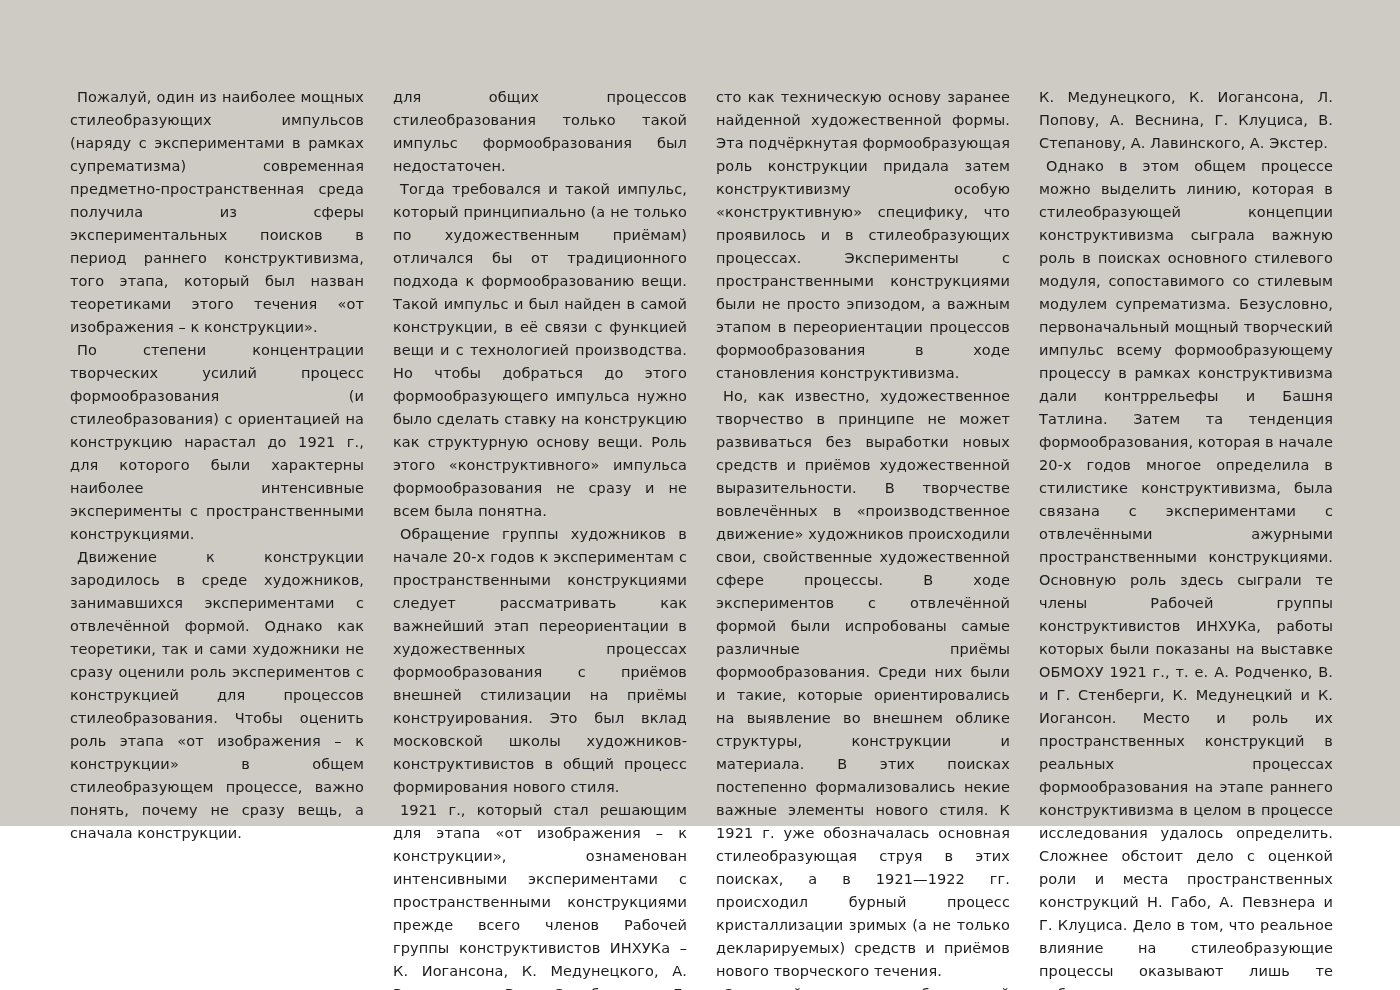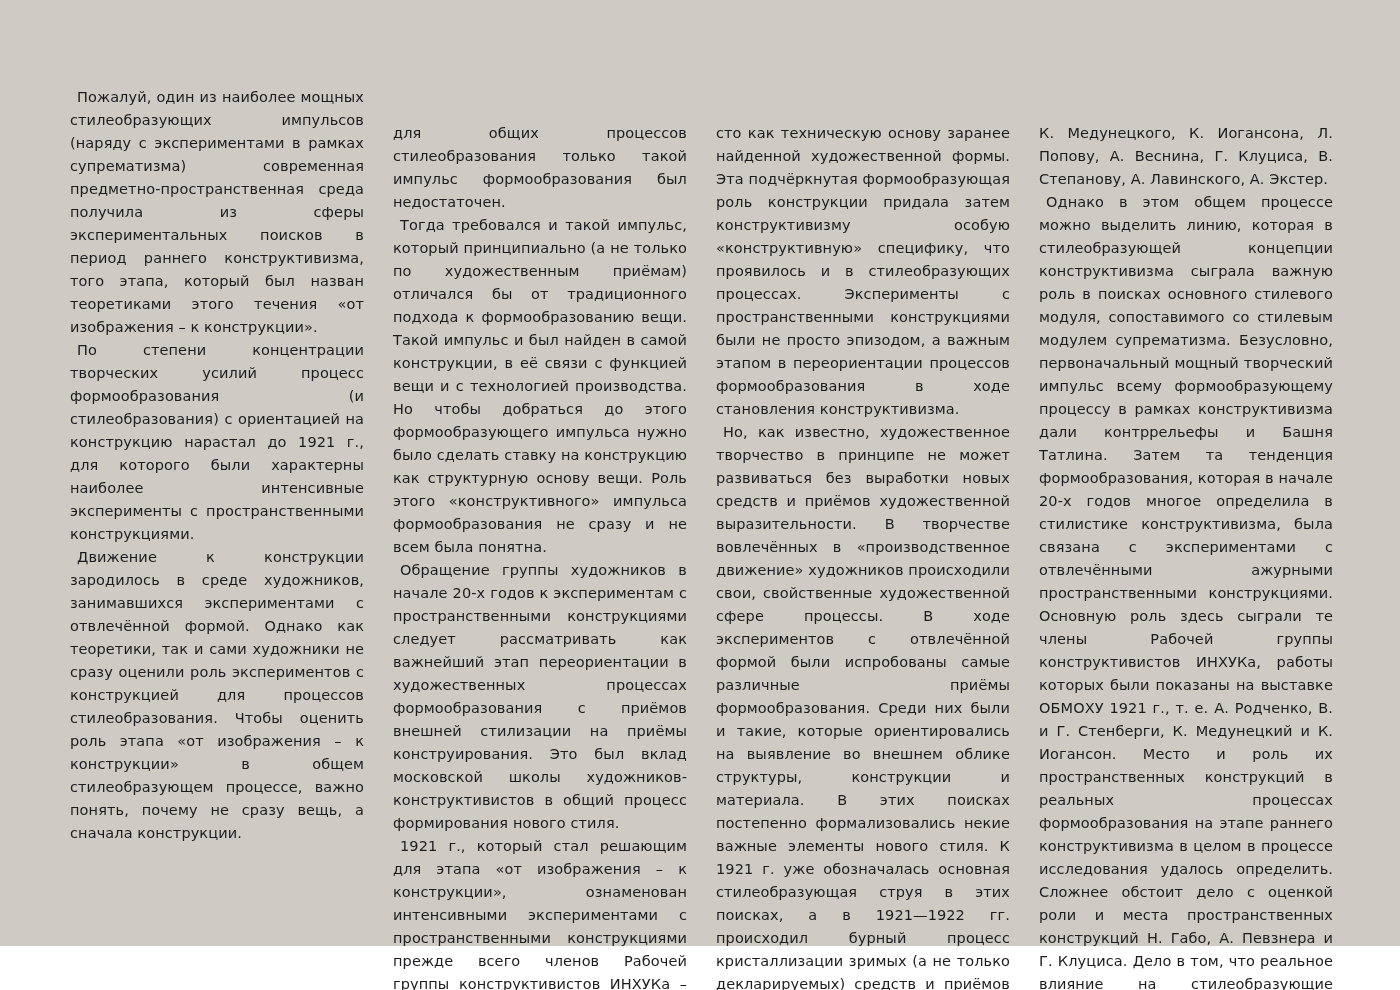--- a/index.html
+++ b/index.html
@@ -8,21 +8,21 @@
   }
   body {
     width: 1400px;
     height: 990px;
     overflow: hidden;
     font-family: "DejaVu Sans", "Liberation Sans", sans-serif;
   }
   .page {
     position: relative;
     width: 1400px;
-    height: 946px;
+    height: 826px;
     background: #cecbc4;
   }
   .text-block {
     position: absolute;
     left: 70px;
     top: 86px;
     width: 1260px;
     display: flex;
     gap: 29px;
   }
@@ -35,21 +35,20 @@
     text-align: justify;
     letter-spacing: 0.1px;
   }
   .column p {
     margin: 0;
     padding: 0;
     text-indent: 7px;
   }
   .column p.cont {
     text-indent: 0;
-    margin-top: 36px;
   }
 </style>
 </head>
 <body>
 
 <div class="page" style="background: rgb(206, 203, 196); color: rgb(28, 28, 30);">
   <div class="text-block">
     <div class="column">
         <p>Пожалуй, один из наиболее мощных стилеобразующих импульсов (наряду с экспериментами в рамках супрематизма) современная предметно-пространственная среда получила из сферы экспериментальных поисков в период раннего конструктивизма, того этапа, который был назван теоретиками этого течения «от изображения – к конструкции».</p>
         <p>По степени концентрации творческих усилий процесс формообразования (и стилеобразования) с ориентацией на конструкцию нарастал до 1921 г., для которого были характерны наиболее интенсивные эксперименты с пространственными конструкциями.</p>

